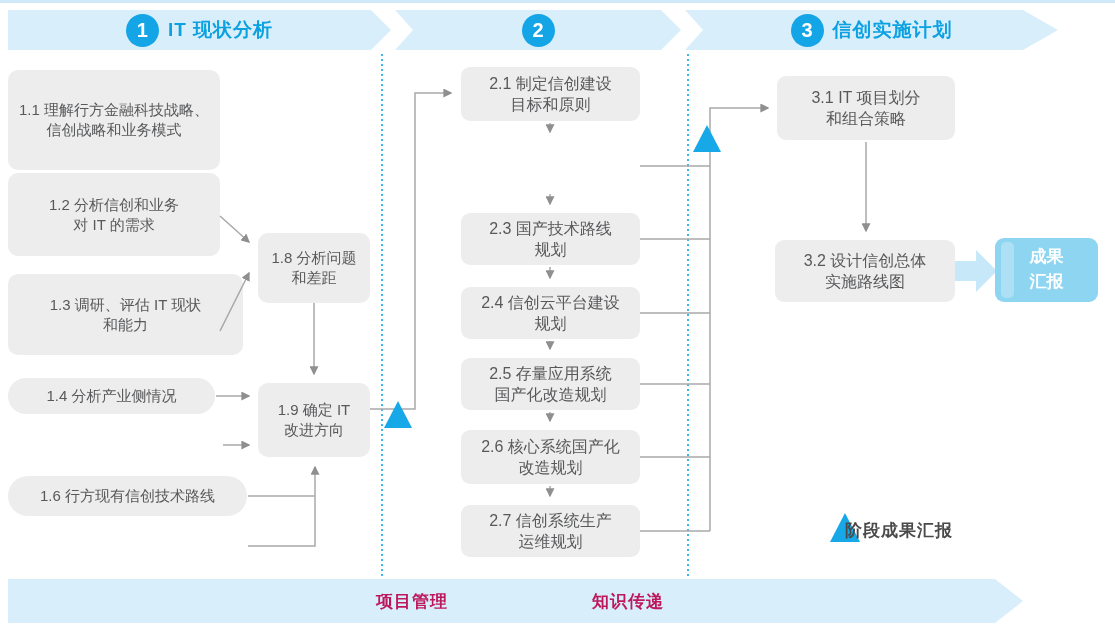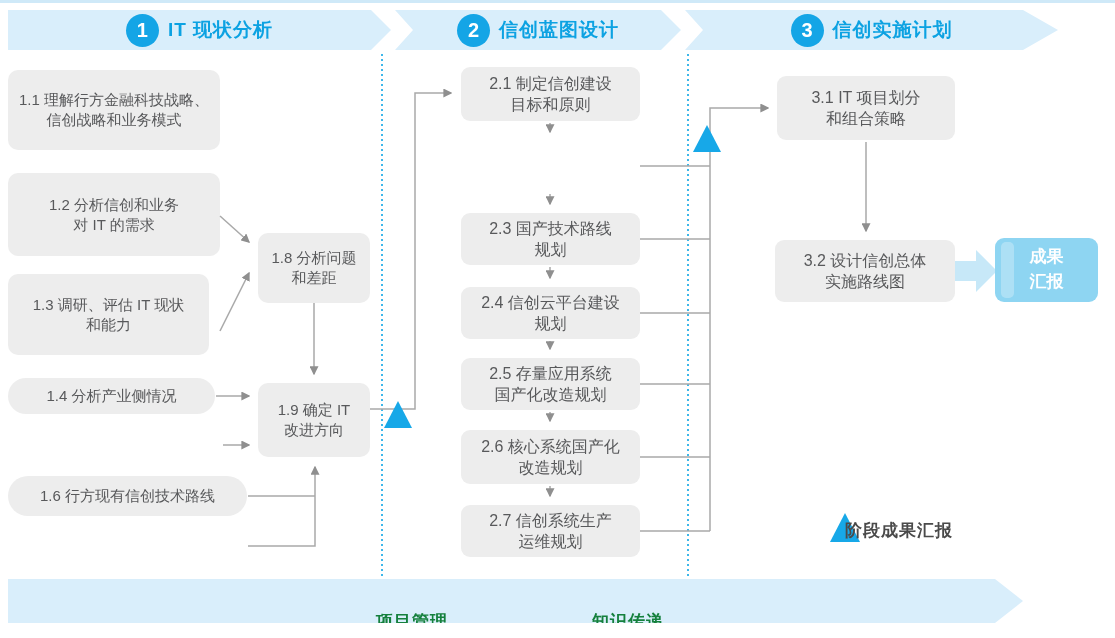--- a/index.html
+++ b/index.html
@@ -43,21 +43,21 @@
     position:absolute;left:955px;top:249px;width:42px;height:44px;background:#c7e8f8;
     clip-path:polygon(0 27%,50% 27%,50% 2%,100% 50%,50% 98%,50% 73%,0 73%);
   }
   
   .footer-banner{
     position:absolute;left:8px;top:579px;width:1015px;height:44px;background:#d9eefb;
     clip-path:polygon(0 0,calc(100% - 28px) 0,100% 50%,calc(100% - 28px) 100%,0 100%);
   }
   .footer-label{
     position:absolute;top:50%;transform:translateY(-50%);
-    color:#15803d;font-weight:bold;font-size:17px;letter-spacing:1px;white-space:nowrap;margin-top:20px;
+    color:#be185d;font-weight:bold;font-size:17px;letter-spacing:1px;white-space:nowrap;
   }
   .footer-label.l1{left:368px;}
   .footer-label.l2{left:584px;}
   
   .legend-label{
     position:absolute;left:845px;top:519px;color:#4a4a4a;font-weight:bold;font-size:17px;
     letter-spacing:1px;white-space:nowrap;
   }
   svg.overlay{position:absolute;left:0;top:0;pointer-events:none;}
 </style>
@@ -67,32 +67,31 @@
 <div class="canvas">
 
   <div class="top-strip"></div>
 
   <div class="banner banner1">
     <span class="pnum">1</span>
     <span class="ptitle">IT 现状分析</span>
   </div>
   <div class="banner banner2">
     <span class="pnum">2</span>
-    <span class="ptitle">信创蓝图设计</span>
   </div>
   <div class="banner banner3">
     <span class="pnum">3</span>
     <span class="ptitle">信创实施计划</span>
   </div>
 
-  <div class="gbox" style="left:8px;top:70px;width:212px;height:80px">1.1 理解行方金融科技战略、
+  <div class="gbox" style="left:8px;top:70px;width:212px;height:100px">1.1 理解行方金融科技战略、
 信创战略和业务模式</div>
   <div class="gbox" style="left:8px;top:173px;width:212px;height:83px">1.2 分析信创和业务
 对 IT 的需求</div>
-  <div class="gbox" style="left:8px;top:274px;width:201px;height:81px">1.3 调研、评估 IT 现状
+  <div class="gbox" style="left:8px;top:274px;width:235px;height:81px">1.3 调研、评估 IT 现状
 和能力</div>
   <div class="gbox pill" style="left:8px;top:378px;width:207px;height:36px">1.4 分析产业侧情况</div>
   <div class="gbox pill" style="left:8px;top:476px;width:239px;height:40px">1.6 行方现有信创技术路线</div>
   <div class="gbox" style="left:258px;top:233px;width:112px;height:70px">1.8 分析问题
 和差距</div>
   <div class="gbox" style="left:258px;top:383px;width:112px;height:74px">1.9 确定 IT
 改进方向</div>
 
   <div class="gbox mbox" style="left:461px;top:67px;width:179px;height:54px">2.1 制定信创建设
 目标和原则</div>

